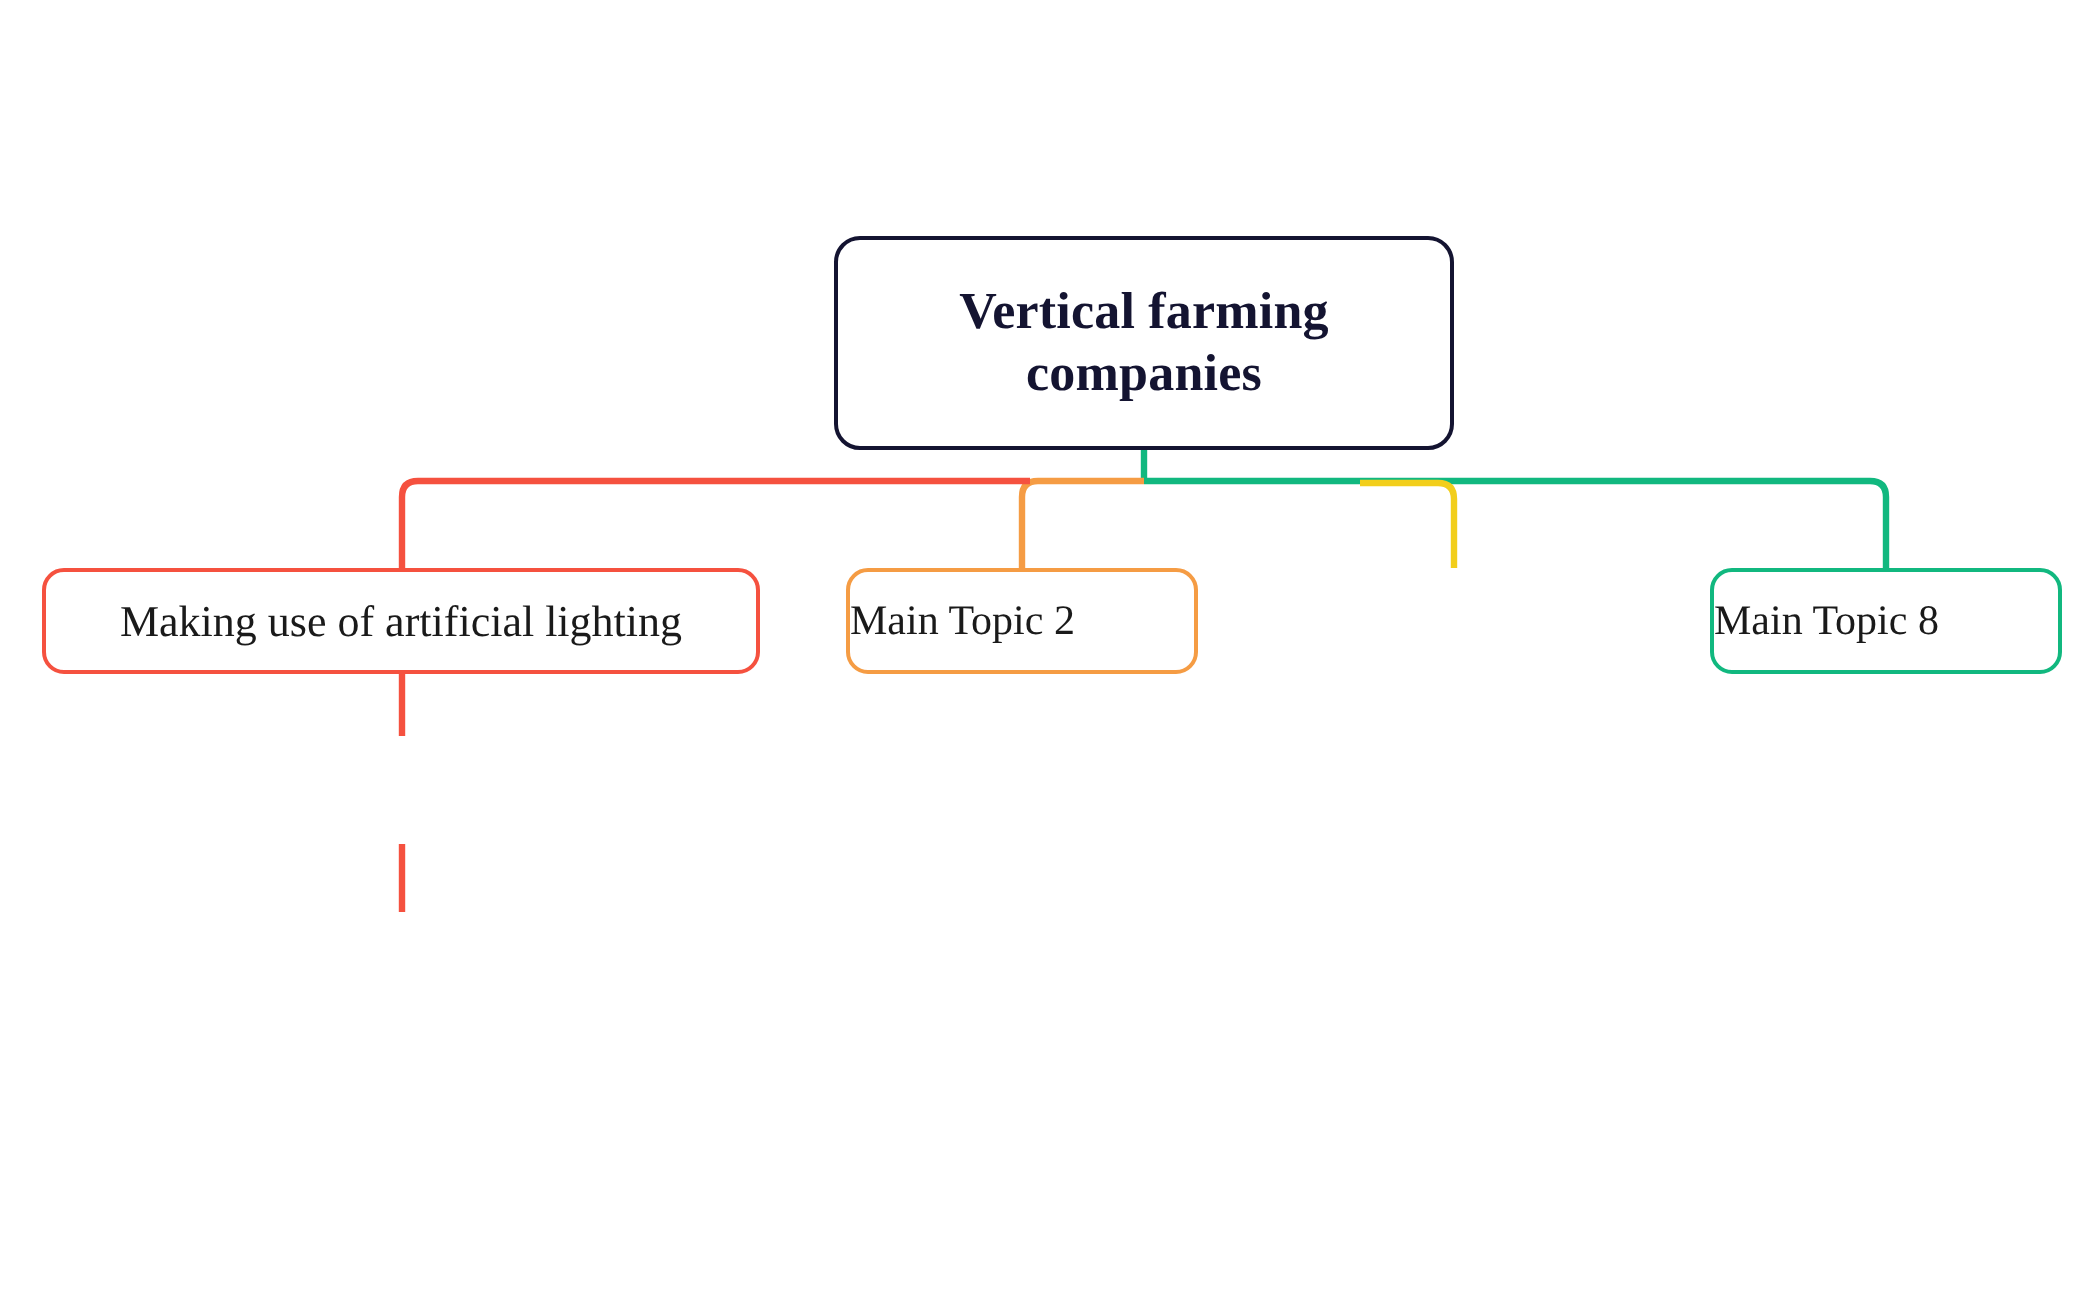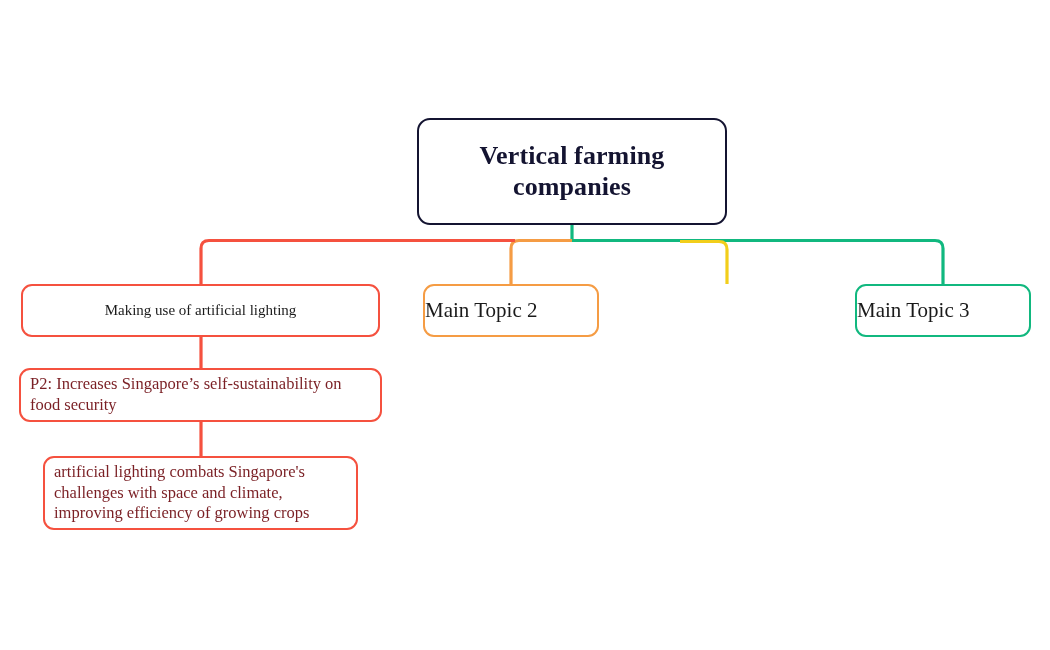--- a/index.html
+++ b/index.html
@@ -65,21 +65,21 @@
     top: 284px;
     width: 359px;
     height: 53px;
     border-width: 2.5px;
     border-color: #F5513F;
     border-radius: 11px;
     justify-content: center;
   }
   .n-t1 .node-label {
     color: #1a1a1a;
-    font-size: 15px;
+    font-size: 22px;
     text-align: center;
   }
 
   .n-t2 {
     left: 423px;
     top: 284px;
     width: 176px;
     height: 53px;
     border-width: 2.5px;
     border-color: #F59C44;
@@ -180,24 +180,18 @@
   <div class="node n-t1">
     <span class="node-label">Making use of artificial lighting</span>
   </div>
 
   <div class="node n-t2">
     <span class="node-label">Main Topic 2</span>
   </div>
 
 
   <div class="node n-t4">
-    <span class="node-label">Main Topic 3</span>
+    <span class="node-label">Main Topic 8</span>
   </div>
 
-  <div class="node n-p2">
-    <span class="node-label">P2:  Increases Singapore’s self-sustainability on food security</span>
-  </div>
 
-  <div class="node n-leaf">
-    <span class="node-label">artificial lighting combats Singapore's challenges with space and climate, improving efficiency of growing crops</span>
-  </div>
 
 </div>
 
 </body></html>

